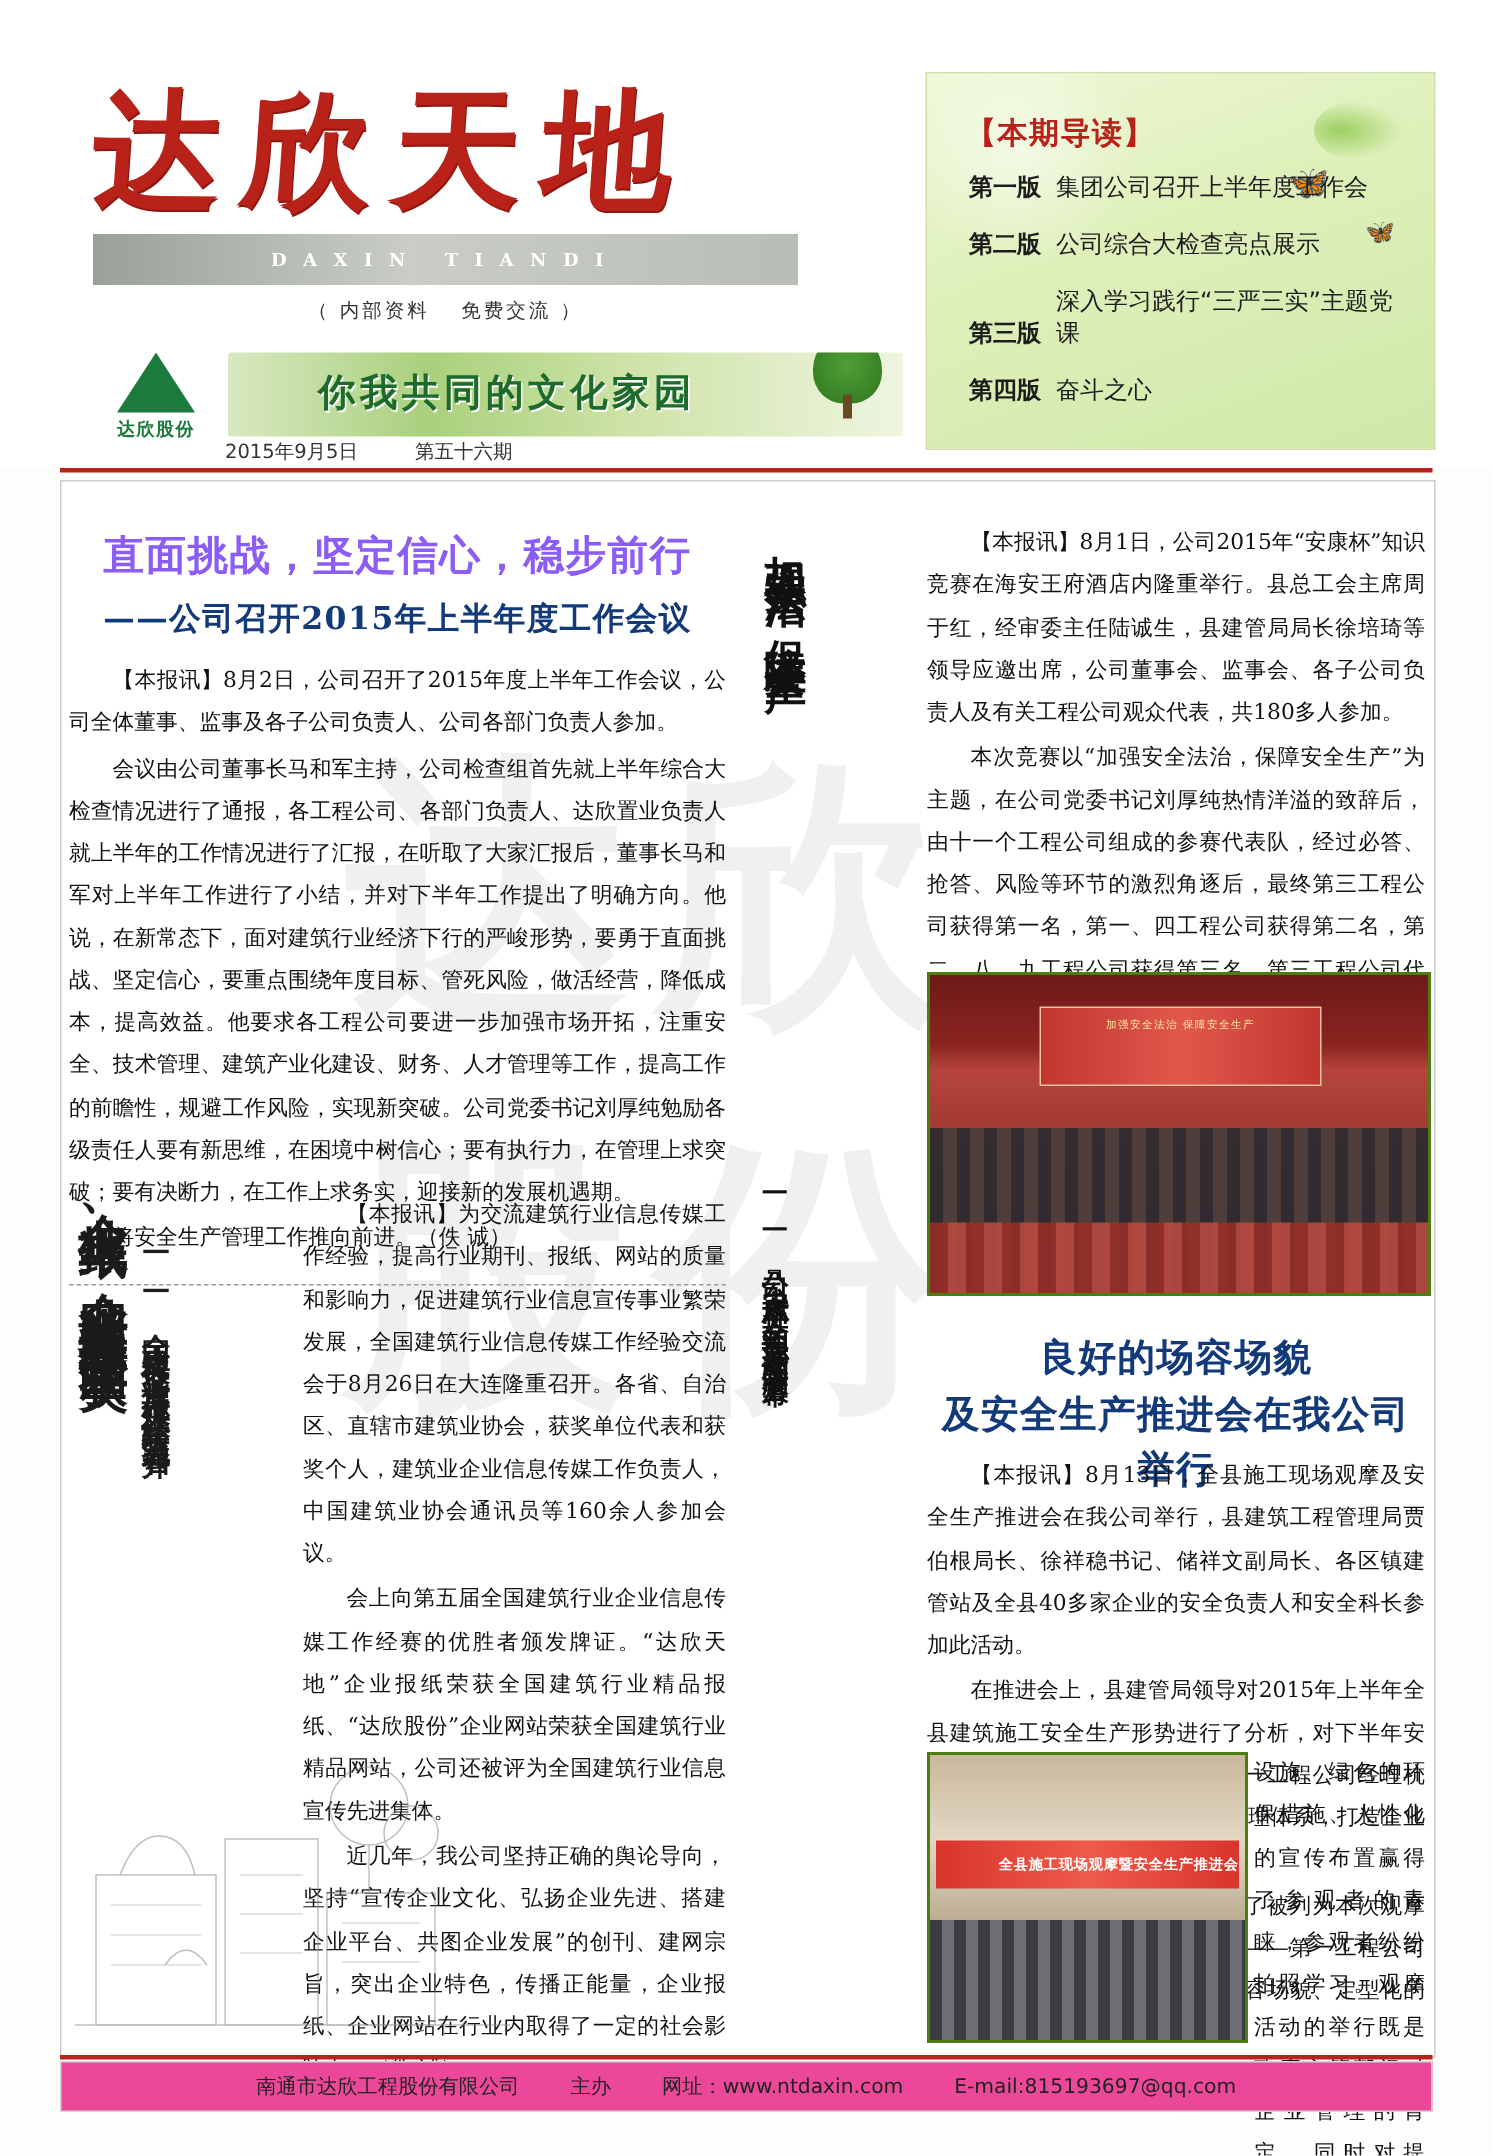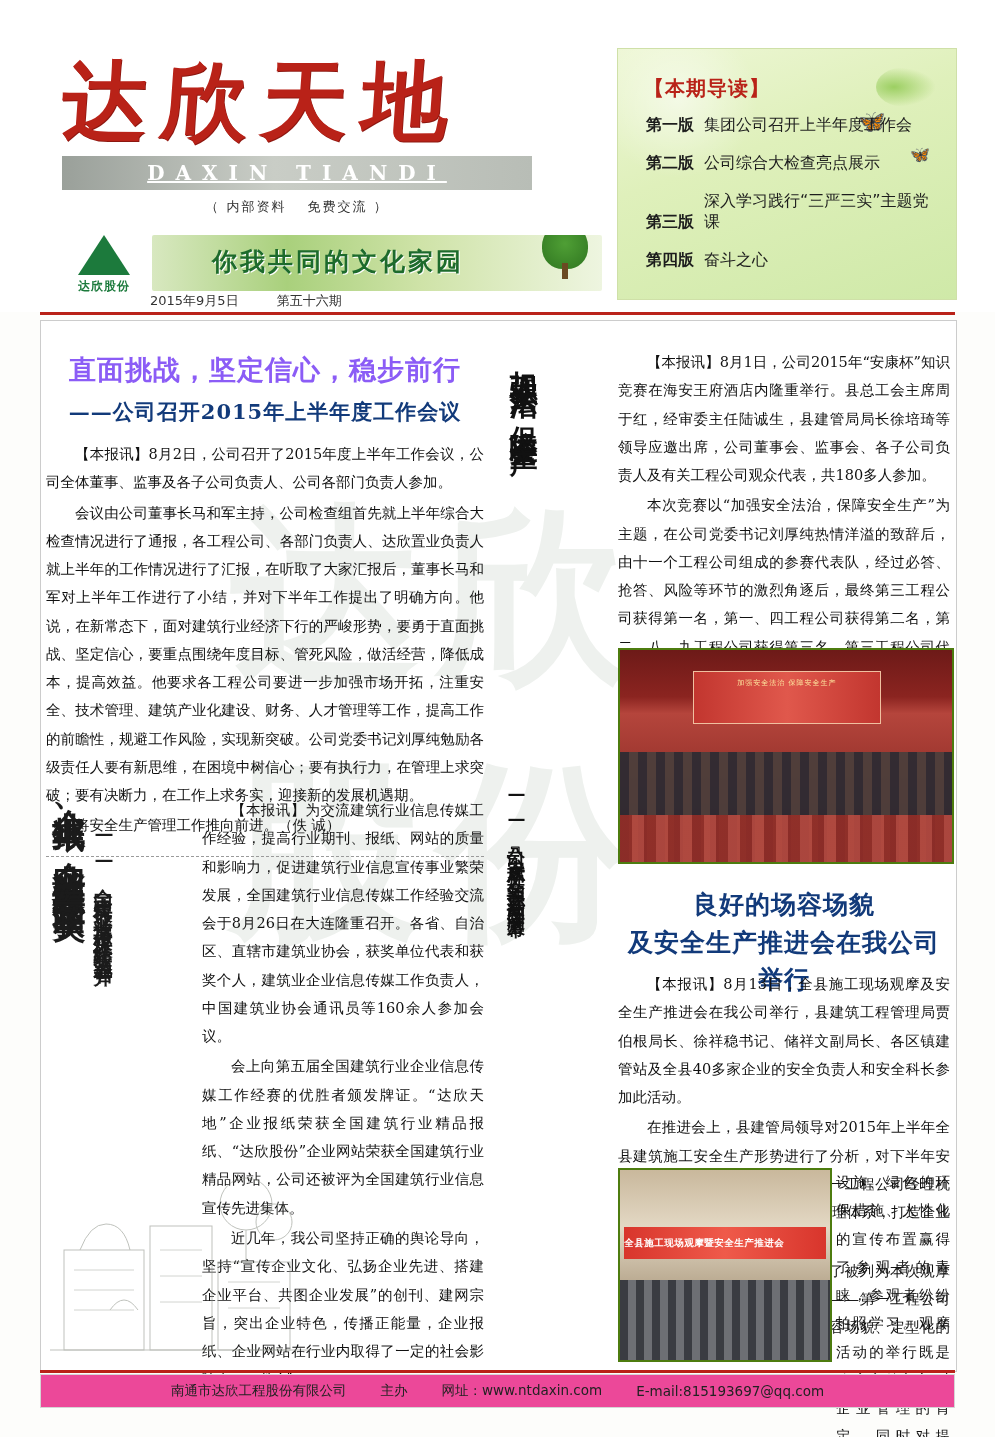--- a/index.html
+++ b/index.html
@@ -34,21 +34,21 @@
     text-shadow:1px 1px 0 #8d1710;
     transform:skewX(-4deg);
   }
   .logo-pinyin-bar{
     margin-top:12px;width:470px;height:34px;
     background:linear-gradient(90deg,#9aa09a 0%,#c9cdc6 45%,#b8bdb6 100%);
     display:flex;align-items:center;justify-content:center;
   }
   .logo-pinyin{
     font-family:"DejaVu Serif","Liberation Serif",serif;
-    font-size:20px;letter-spacing:11px;color:#ffffff;font-weight:bold;text-decoration:underline;
+    font-size:12px;letter-spacing:11px;color:#ffffff;font-weight:bold;
   }
   .logo-sub{
     margin-top:8px;width:470px;text-align:center;
     font-size:13px;color:#333;letter-spacing:2px;
   }
   .brand-row{
     position:absolute;left:62px;top:235px;width:540px;height:70px;
     display:flex;align-items:flex-start;
   }
   .brand-mark{
@@ -245,21 +245,21 @@
   
   #photo2{left:118px;top:838px;width:210px;height:190px;}
   .ph2-bg{
     width:100%;height:100%;
     background:linear-gradient(180deg,#c9b89c 0%,#e3d8c4 30%,#b9a990 60%,#6f6a62 100%);
     position:relative;
   }
   .ph2-banner{
     position:absolute;left:2%;top:30%;width:96%;height:17%;
     background:linear-gradient(90deg,#d8352c,#ef5a4a,#d8352c);
-    display:flex;align-items:center;justify-content:flex-start;
+    display:flex;align-items:center;justify-content:flex-end;
   }
   .ph2-banner span{color:#ffffff;font-size:9.5px;font-weight:bold;letter-spacing:.5px;white-space:nowrap;}
   .ph2-crowd{
     position:absolute;left:0;bottom:0;width:100%;height:42%;
     background:repeating-linear-gradient(90deg,#3a3c42 0,#3a3c42 8px,#6d6f74 8px,#6d6f74 16px);
   }
   .wrap-text{
     position:absolute;left:336px;top:838px;width:114px;
     font-family:"DejaVu Serif","Liberation Serif",serif;
     font-size:14.5px;line-height:1.95;text-align:justify;color:#111;

